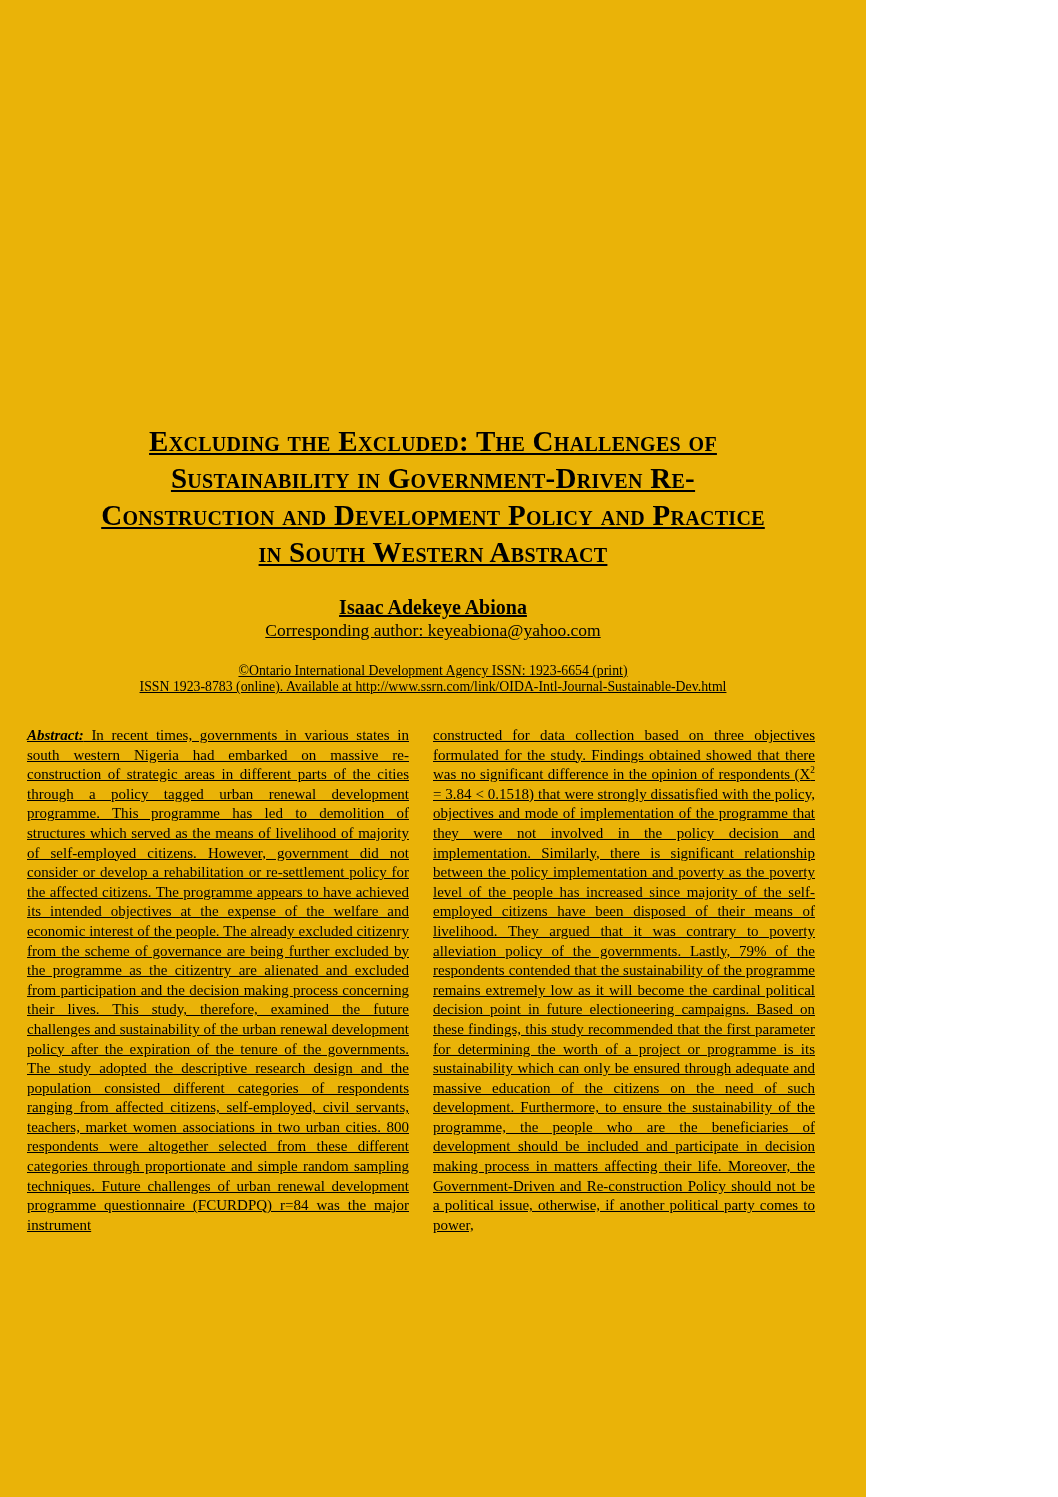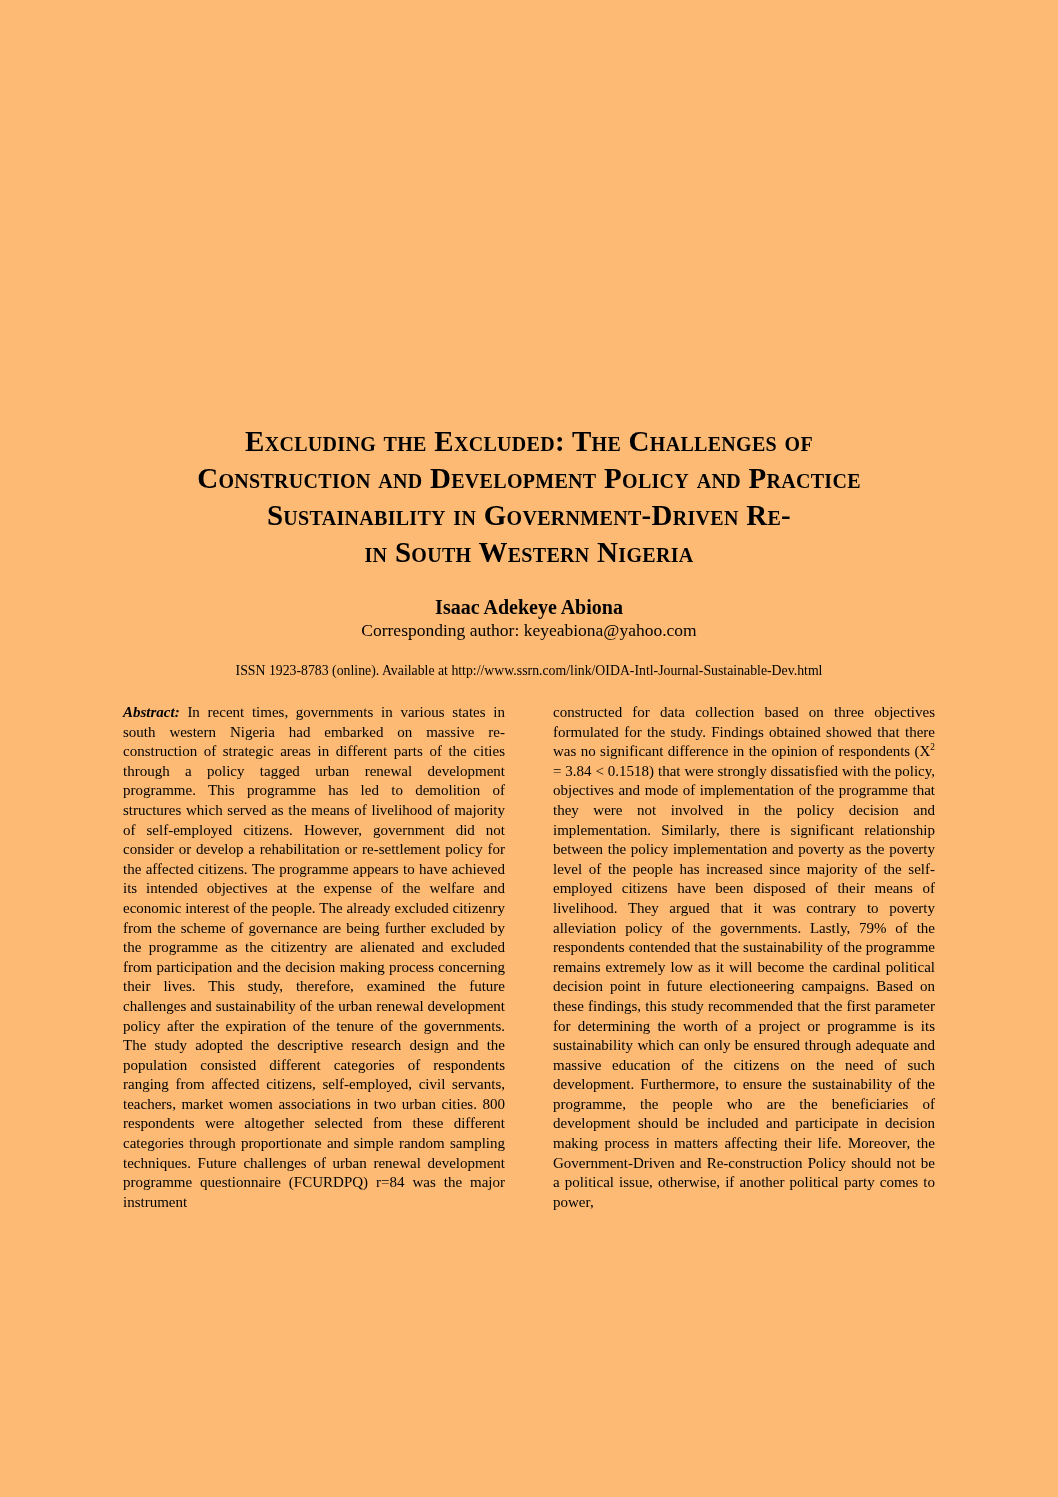--- a/index.html
+++ b/index.html
@@ -6,23 +6,24 @@
   html, body { background: #ffffff; }
   body {
     width: 1058px;
     height: 1497px;
     font-family: "Liberation Serif", serif;
     color: #000000;
     overflow: hidden;
   }
   .page {
     position: relative;
-    width: 1058px;
+    width: 866px;
     height: 1497px;
-    background: #fdba74;
+    background: #eab308;
+    text-decoration: underline;
   }
   .inner {
     width: 812px;
     margin: 0 auto;
     padding-top: 423px;
   }
   .title-block {
     text-align: center;
     font-weight: 700;
     font-variant: small-caps;
@@ -44,24 +45,23 @@
     font-size: 17.5px;
     line-height: 23px;
   }
   .publisher-block {
     margin-top: 21px;
     text-align: center;
     font-size: 13.8px;
     line-height: 16px;
   }
   .abstract-columns {
-    margin-top: 24px;
+    margin-top: 31px;
     display: flex;
     gap: 24px;
-    justify-content: space-between;
   }
   .column {
     width: 382px;
     font-size: 15px;
     line-height: 19.6px;
     text-align: justify;
   }
   .abstract-label {
     font-weight: 700;
     font-style: italic;
@@ -73,31 +73,32 @@
   }
 </style>
 </head>
 <body>
 
 <div class="page">
   <div class="inner">
 
     <header class="title-block">
       <div class="title-line">Excluding the Excluded: The Challenges of</div>
+      <div class="title-line">Sustainability in Government-Driven Re-</div>
       <div class="title-line">Construction and Development Policy and Practice</div>
-      <div class="title-line">Sustainability in Government-Driven Re-</div>
-      <div class="title-line">in South Western Nigeria</div>
+      <div class="title-line">in South Western Abstract</div>
     </header>
 
     <section class="author-block">
       <div class="author-name">Isaac Adekeye Abiona</div>
       <div class="author-corresponding">Corresponding author: keyeabiona@yahoo.com</div>
     </section>
 
     <section class="publisher-block">
+      <div class="publisher-line">©Ontario International Development Agency ISSN: 1923-6654 (print)</div>
       <div class="publisher-line">ISSN 1923-8783 (online). Available at http://www.ssrn.com/link/OIDA-Intl-Journal-Sustainable-Dev.html</div>
     </section>
 
     <main class="abstract-columns">
       <p class="column"><em class="abstract-label">Abstract:</em><span> In recent times, governments in various states in south western Nigeria had embarked on massive re-construction of strategic areas in different parts of the cities through a policy tagged urban renewal development programme. This programme has led to demolition of structures which served as the means of livelihood of majority of self-employed citizens. However, government did not consider or develop a rehabilitation or re-settlement policy for the affected citizens. The programme appears to have achieved its intended objectives at the expense of the welfare and economic interest of the people. The already excluded citizenry from the scheme of governance are being further excluded by the programme as the citizentry are alienated and excluded from participation and the decision making process concerning their lives. This study, therefore, examined the future challenges and sustainability of the urban renewal development policy after the expiration of the tenure of the governments. The study adopted the descriptive research design and the population consisted different categories of respondents ranging from affected citizens, self-employed, civil servants, teachers, market women associations in two urban cities. 800 respondents were altogether selected from these different categories through proportionate and simple random sampling techniques. Future challenges of urban renewal development programme questionnaire (FCURDPQ) r=84 was the major instrument</span></p>
       <p class="column"><span>constructed for data collection based on three objectives formulated for the study. Findings obtained showed that there was no significant difference in the opinion of respondents (X</span><sup>2</sup><span> = 3.84 &lt; 0.1518) that were strongly dissatisfied with the policy, objectives and mode of implementation of the programme that they were not involved in the policy decision and implementation. Similarly, there is significant relationship between the policy implementation and poverty as the poverty level of the people has increased since majority of the self-employed citizens have been disposed of their means of livelihood. They argued that it was contrary to poverty alleviation policy of the governments. Lastly, 79% of the respondents contended that the sustainability of the programme remains extremely low as it will become the cardinal political decision point in future electioneering campaigns. Based on these findings, this study recommended that the first parameter for determining the worth of a project or programme is its sustainability which can only be ensured through adequate and massive education of the citizens on the need of such development. Furthermore, to ensure the sustainability of the programme, the people who are the beneficiaries of development should be included and participate in decision making process in matters affecting their life. Moreover, the Government-Driven and Re-construction Policy should not be a political issue, otherwise, if another political party comes to power,</span></p>
     </main>
 
   </div>
 </div>

